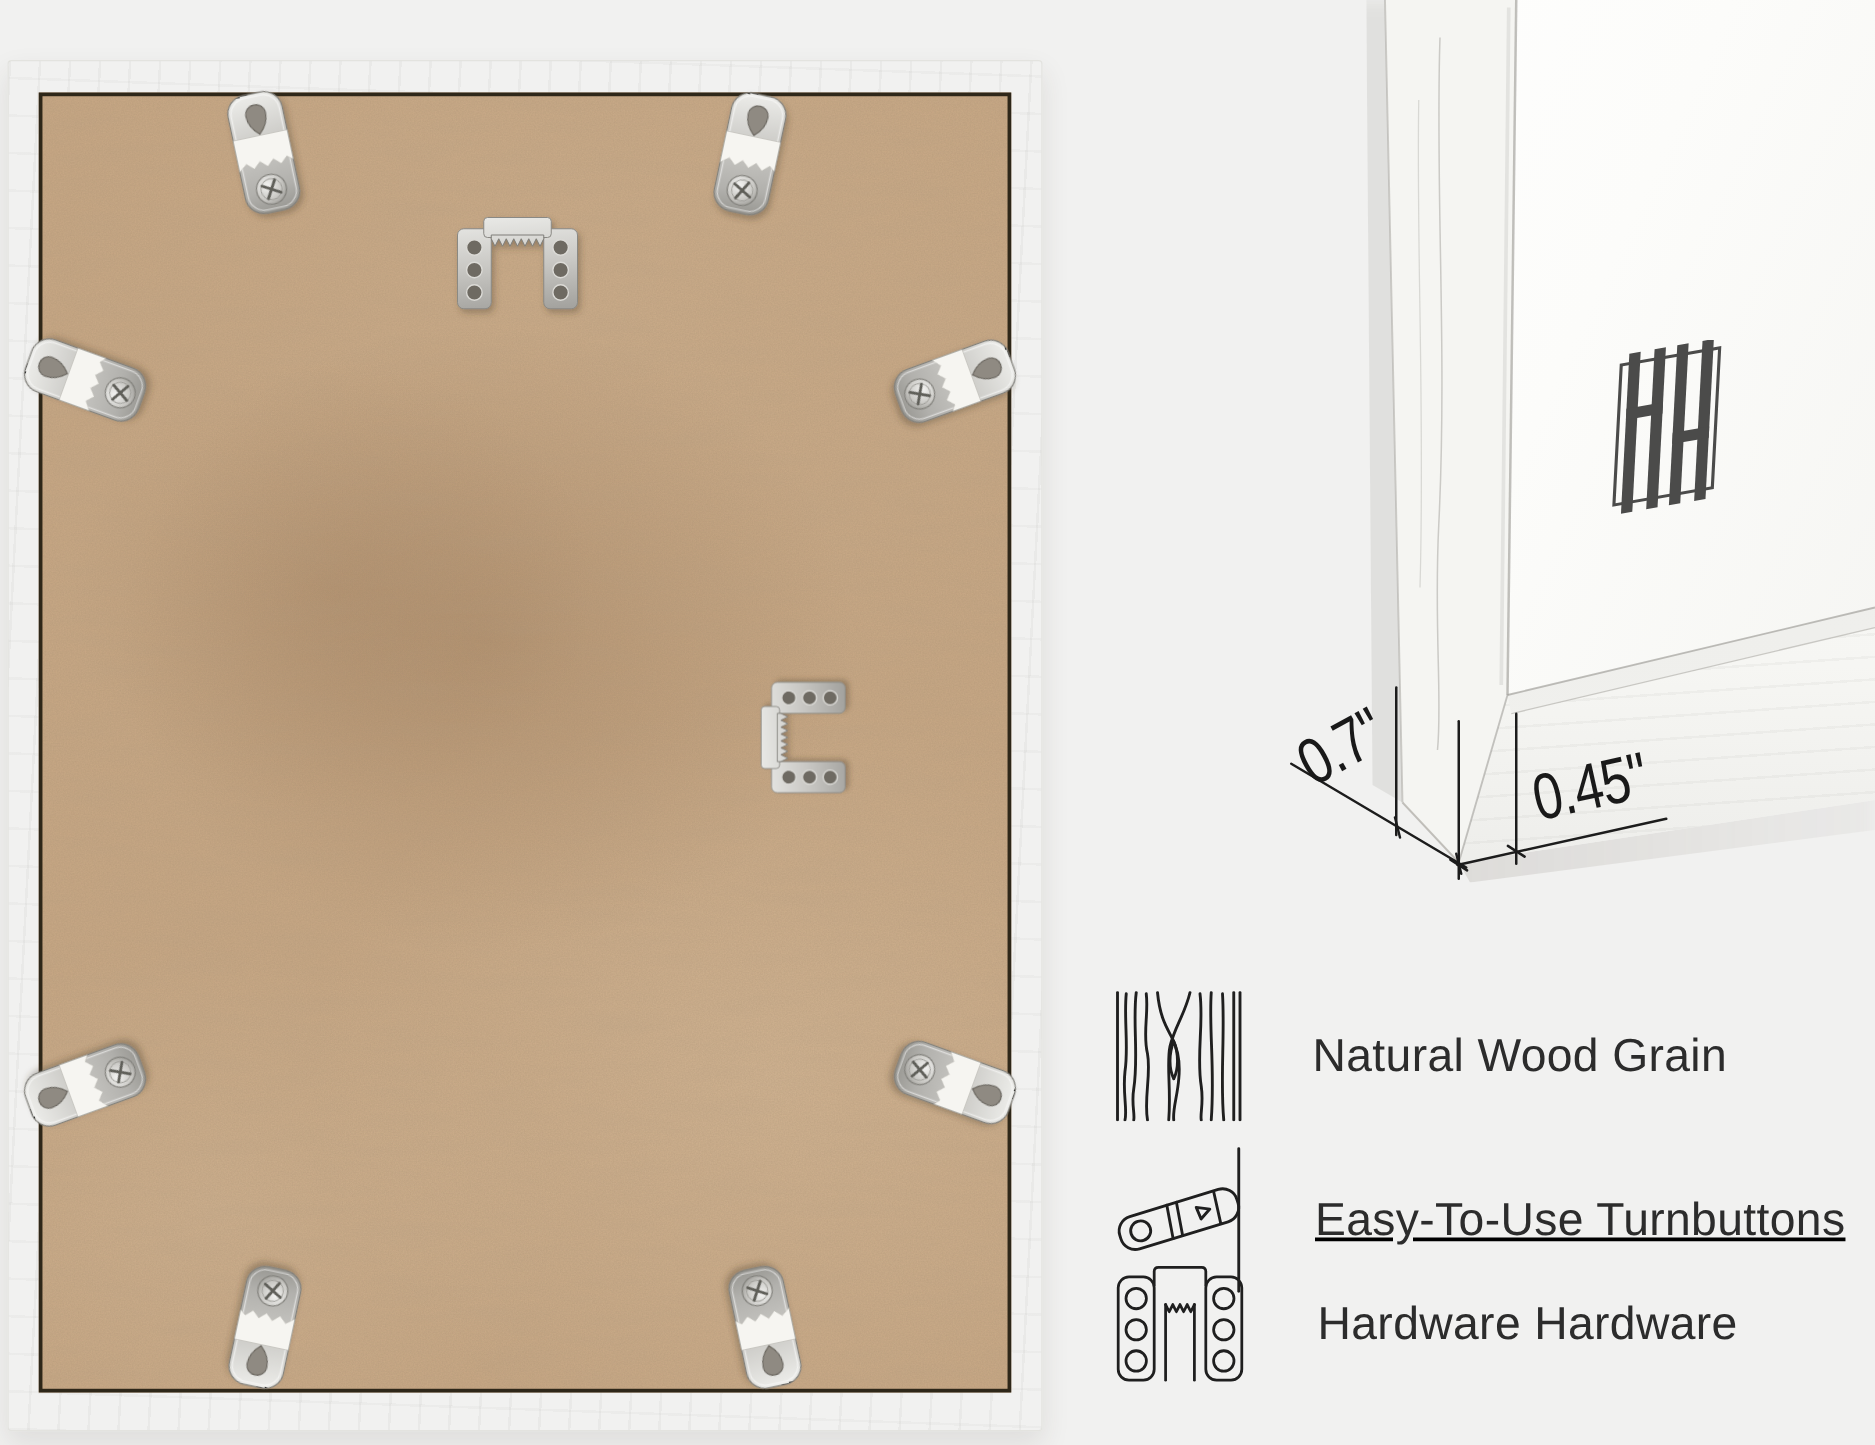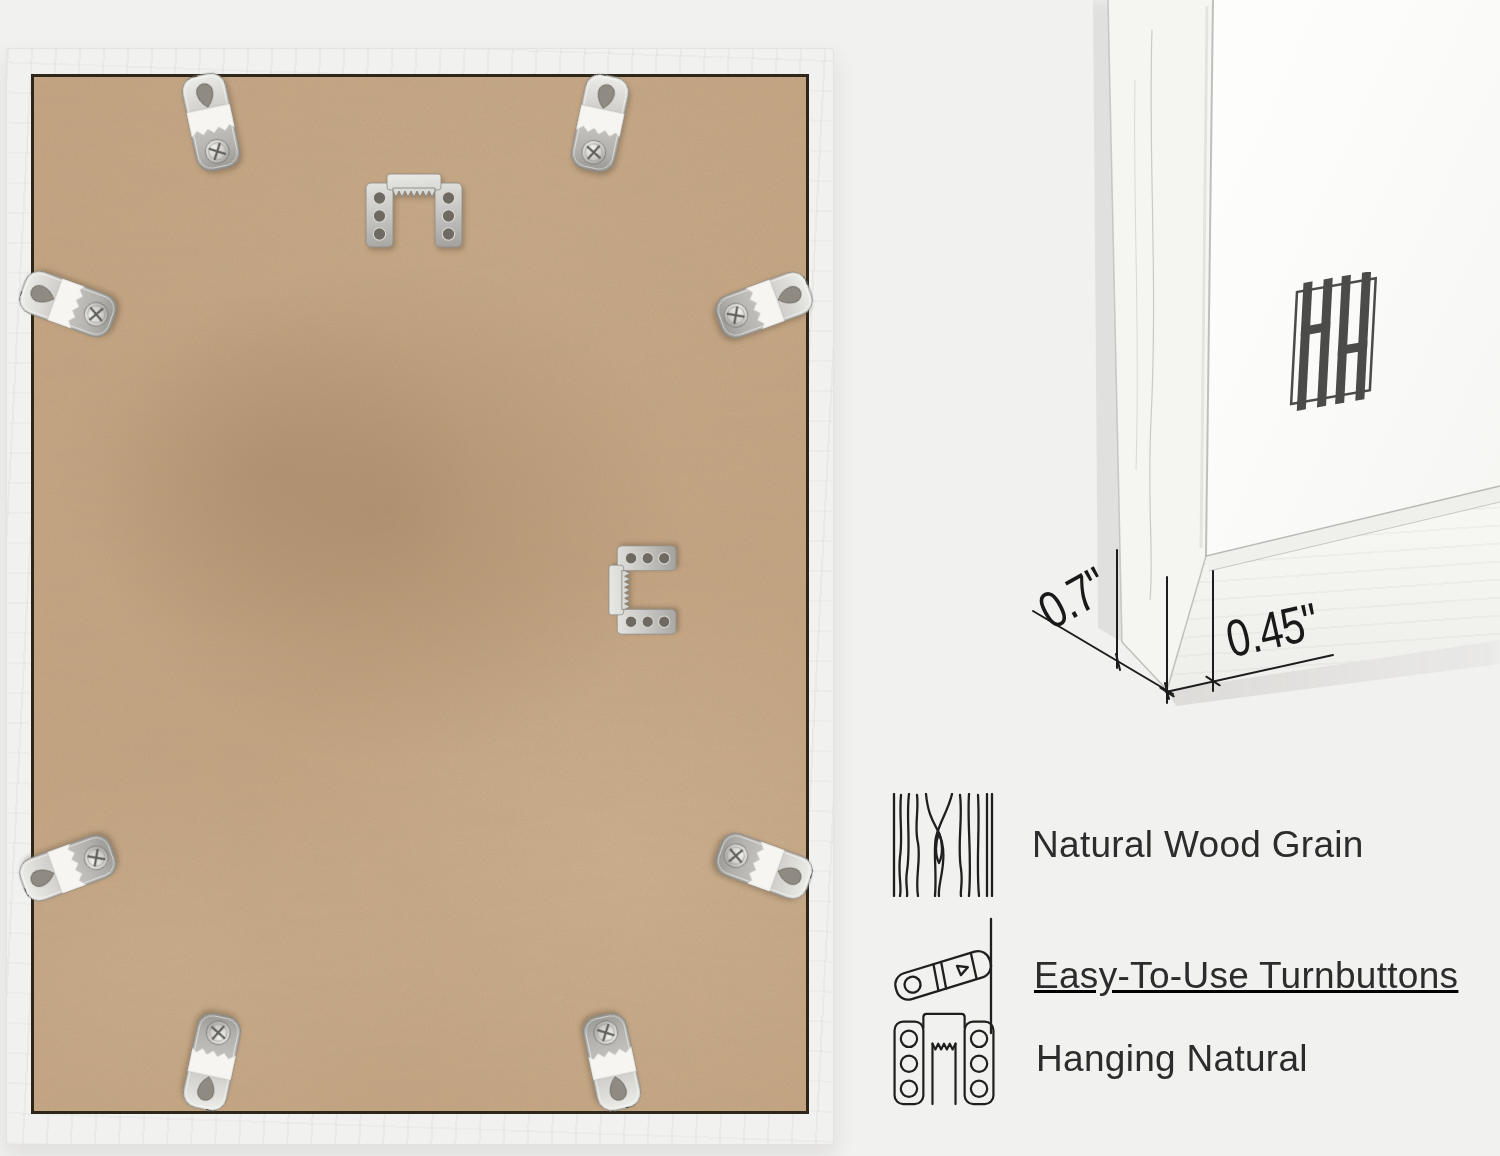--- a/index.html
+++ b/index.html
@@ -51,21 +51,21 @@
 
   
   .dim-label{position:absolute;height:56px;line-height:56px;text-align:center;
      font-size:52px;color:#191919;letter-spacing:-1px;white-space:nowrap;}
   .dim-depth{left:1008px;top:570px;width:130px;transform:rotate(-29deg) scaleX(0.80);}
   .dim-face{left:1197px;top:602px;width:150px;transform:rotate(-12.5deg) scaleX(0.80);}
 
   
   .feature-row{position:absolute;left:890px;display:flex;align-items:center;}
   .feature-row .ic{flex:0 0 auto;}
-  .feature-label{margin-left:38px;font-size:37px;color:#2c2c2c;letter-spacing:.3px;white-space:nowrap;}
+  .feature-label{margin-left:56px;font-size:37px;color:#2c2c2c;letter-spacing:.3px;white-space:nowrap;}
   .row-1{top:793px;height:104px;}
   .row-2{top:917px;height:118px;text-decoration:underline;}
   .row-3{top:1011px;height:96px;}
   .icon-stroke{stroke:#1f1f1f;stroke-width:2.3;fill:none;stroke-linecap:round;stroke-linejoin:round;}
 </style>
 </head>
 <body>
 
 <div class="stage">
 
@@ -244,16 +244,16 @@
           <circle cx="17.5" cy="81" r="8.5"></circle>
         <circle cx="90.5" cy="29" r="8.5"></circle>
           <circle cx="90.5" cy="55" r="8.5"></circle>
           <circle cx="90.5" cy="81" r="8.5"></circle>
         <path d="M32.5,18 L32.5,6.5 Q32.5,3 36,3 L72,3 Q75.5,3 75.5,6.5 L75.5,18"></path>
         <path d="M42,97 L42,34"></path>
         <path d="M42,34 l3,6 3,-6 3,6 3,-6 3,6 3,-6 3,6 3,-6"></path>
         <path d="M66,34 L66,97"></path>
       </g>
     </svg>
-    <div class="feature-label">Hanging Natural</div>
+    <div class="feature-label">Hardware Hardware</div>
   </div>
 
 </div>
 
 </body></html>

